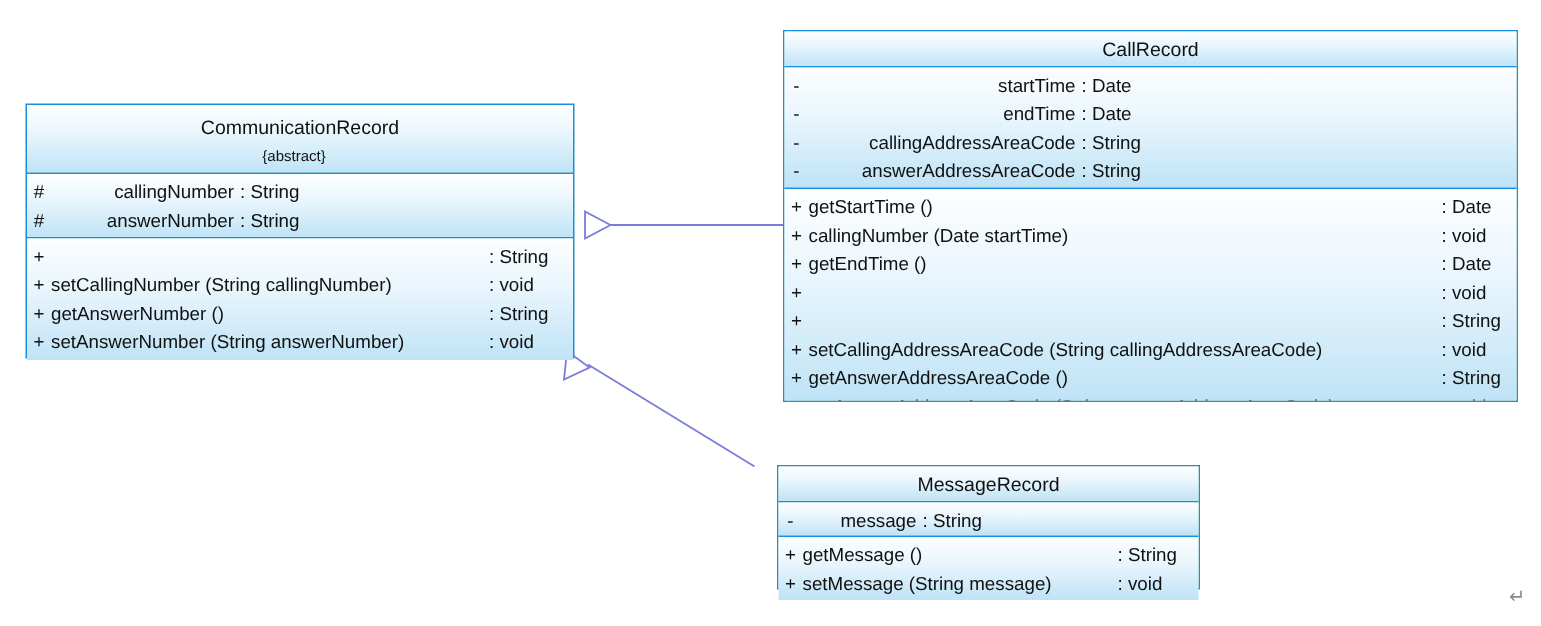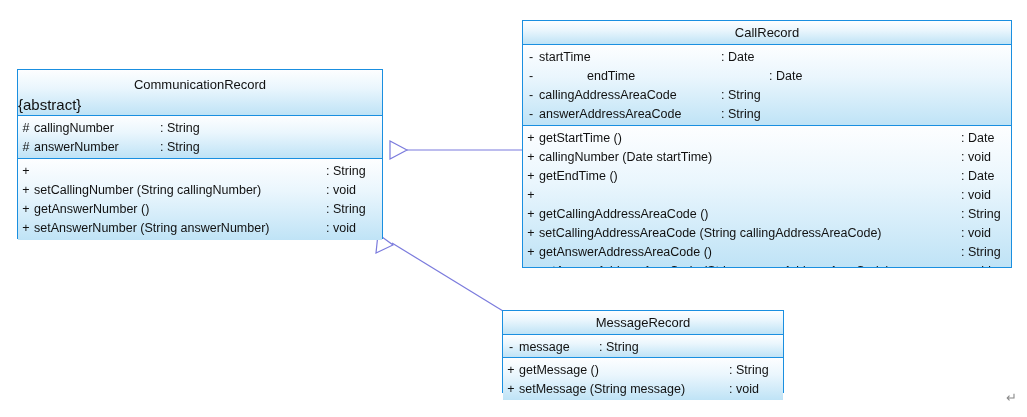--- a/index.html
+++ b/index.html
@@ -44,22 +44,22 @@
   
   .cls-title {
     text-align: center;
     font-size: 13px;
     color: #111111;
     line-height: 20px;
     padding-top: 5px;
     white-space: nowrap;
   }
   .cls-stereo {
-    text-align: left;
-    font-size: 15px;
+    text-align: center;
+    font-size: 10px;
     color: #111111;
     line-height: 20px;
     padding-right: 8px;
     white-space: nowrap;
   }
 
   
   .member-row {
     display: flex;
     align-items: baseline;
@@ -72,20 +72,21 @@
   .vis {
     flex: 0 0 auto;
     width: 16px;
     text-align: center;
     color: #111111;
     font-size: 12.5px;
   }
   .mname {
     flex: 0 0 auto;
     padding-right: 4px;
+    text-align: right;
   }
   .mtype {
     flex: 0 0 auto;
     text-align: left;
   }
   .spacer { flex: 1 1 auto; }
 
   .pad-top { padding-top: 3px; }
 
   
@@ -177,21 +178,21 @@
     </div>
 
     <div class="compartment pad-top" style="height:81px;">
       <div class="member-row">
         <span class="vis">-</span>
         <span class="mname" style="width:178px;">startTime</span>
         <span class="mtype">: Date</span>
       </div>
       <div class="member-row">
         <span class="vis">-</span>
-        <span class="mname" style="width:178px;margin-left:48px;">endTime</span>
+        <span class="mname" style="width:178px;">endTime</span>
         <span class="mtype">: Date</span>
       </div>
       <div class="member-row">
         <span class="vis">-</span>
         <span class="mname" style="width:178px;">callingAddressAreaCode</span>
         <span class="mtype">: String</span>
       </div>
       <div class="member-row">
         <span class="vis">-</span>
         <span class="mname" style="width:178px;">answerAddressAreaCode</span>
@@ -218,21 +219,20 @@
         <span class="spacer"></span>
         <span class="mtype" style="width:50px;">: Date</span>
       </div>
       <div class="member-row">
         <span class="vis">+</span>
         <span class="spacer"></span>
         <span class="mtype" style="width:50px;">: void</span>
       </div>
       <div class="member-row">
         <span class="vis">+</span>
-        <span class="mname">getCallingAddressAreaCode ()</span>
         <span class="spacer"></span>
         <span class="mtype" style="width:50px;">: String</span>
       </div>
       <div class="member-row">
         <span class="vis">+</span>
         <span class="mname">setCallingAddressAreaCode (String callingAddressAreaCode)</span>
         <span class="spacer"></span>
         <span class="mtype" style="width:50px;">: void</span>
       </div>
       <div class="member-row">
@@ -243,21 +243,21 @@
       </div>
       <div class="member-row">
         <span class="vis">+</span>
         <span class="mname">setAnswerAddressAreaCode (String answerAddressAreaCode)</span>
         <span class="spacer"></span>
         <span class="mtype" style="width:50px;">: void</span>
       </div>
     </div>
   </div>
 
-  <div class="uml-class" style="left:502px; top:310px; width:282px; height:83px;">
+  <div class="uml-class" style="left:518px; top:310px; width:282px; height:83px;">
 
     <div class="compartment" style="height:24px;">
       <div class="cls-title" style="padding-top:2px;">MessageRecord</div>
     </div>
 
     <div class="compartment pad-top" style="height:23px;">
       <div class="member-row">
         <span class="vis">-</span>
         <span class="mname" style="width:76px;">message</span>
         <span class="mtype">: String</span>

